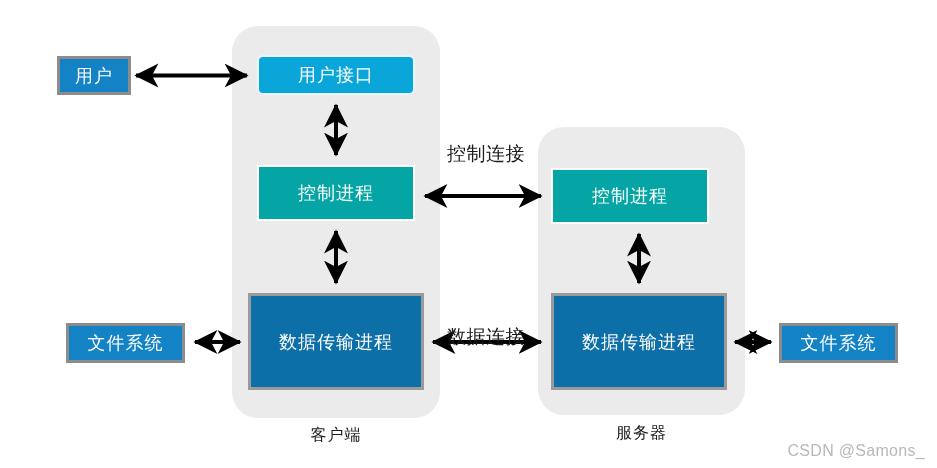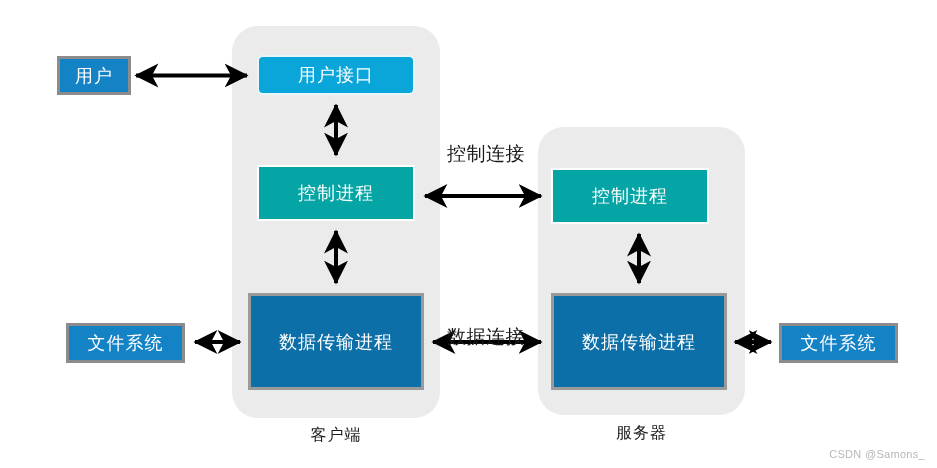--- a/index.html
+++ b/index.html
@@ -96,21 +96,21 @@
     left: 0; top: 0;
     width: 937px; height: 468px;
     pointer-events: none;
   }
 
   
   #watermark {
     position: absolute;
     right: 12px;
     bottom: 8px;
-    font-size: 11px;
+    font-size: 16px;
     color: #b8b8b8;
     letter-spacing: 0.3px;
     white-space: nowrap;
   }
 </style>
 </head>
 <body>
 
 <div id="canvas">
 

